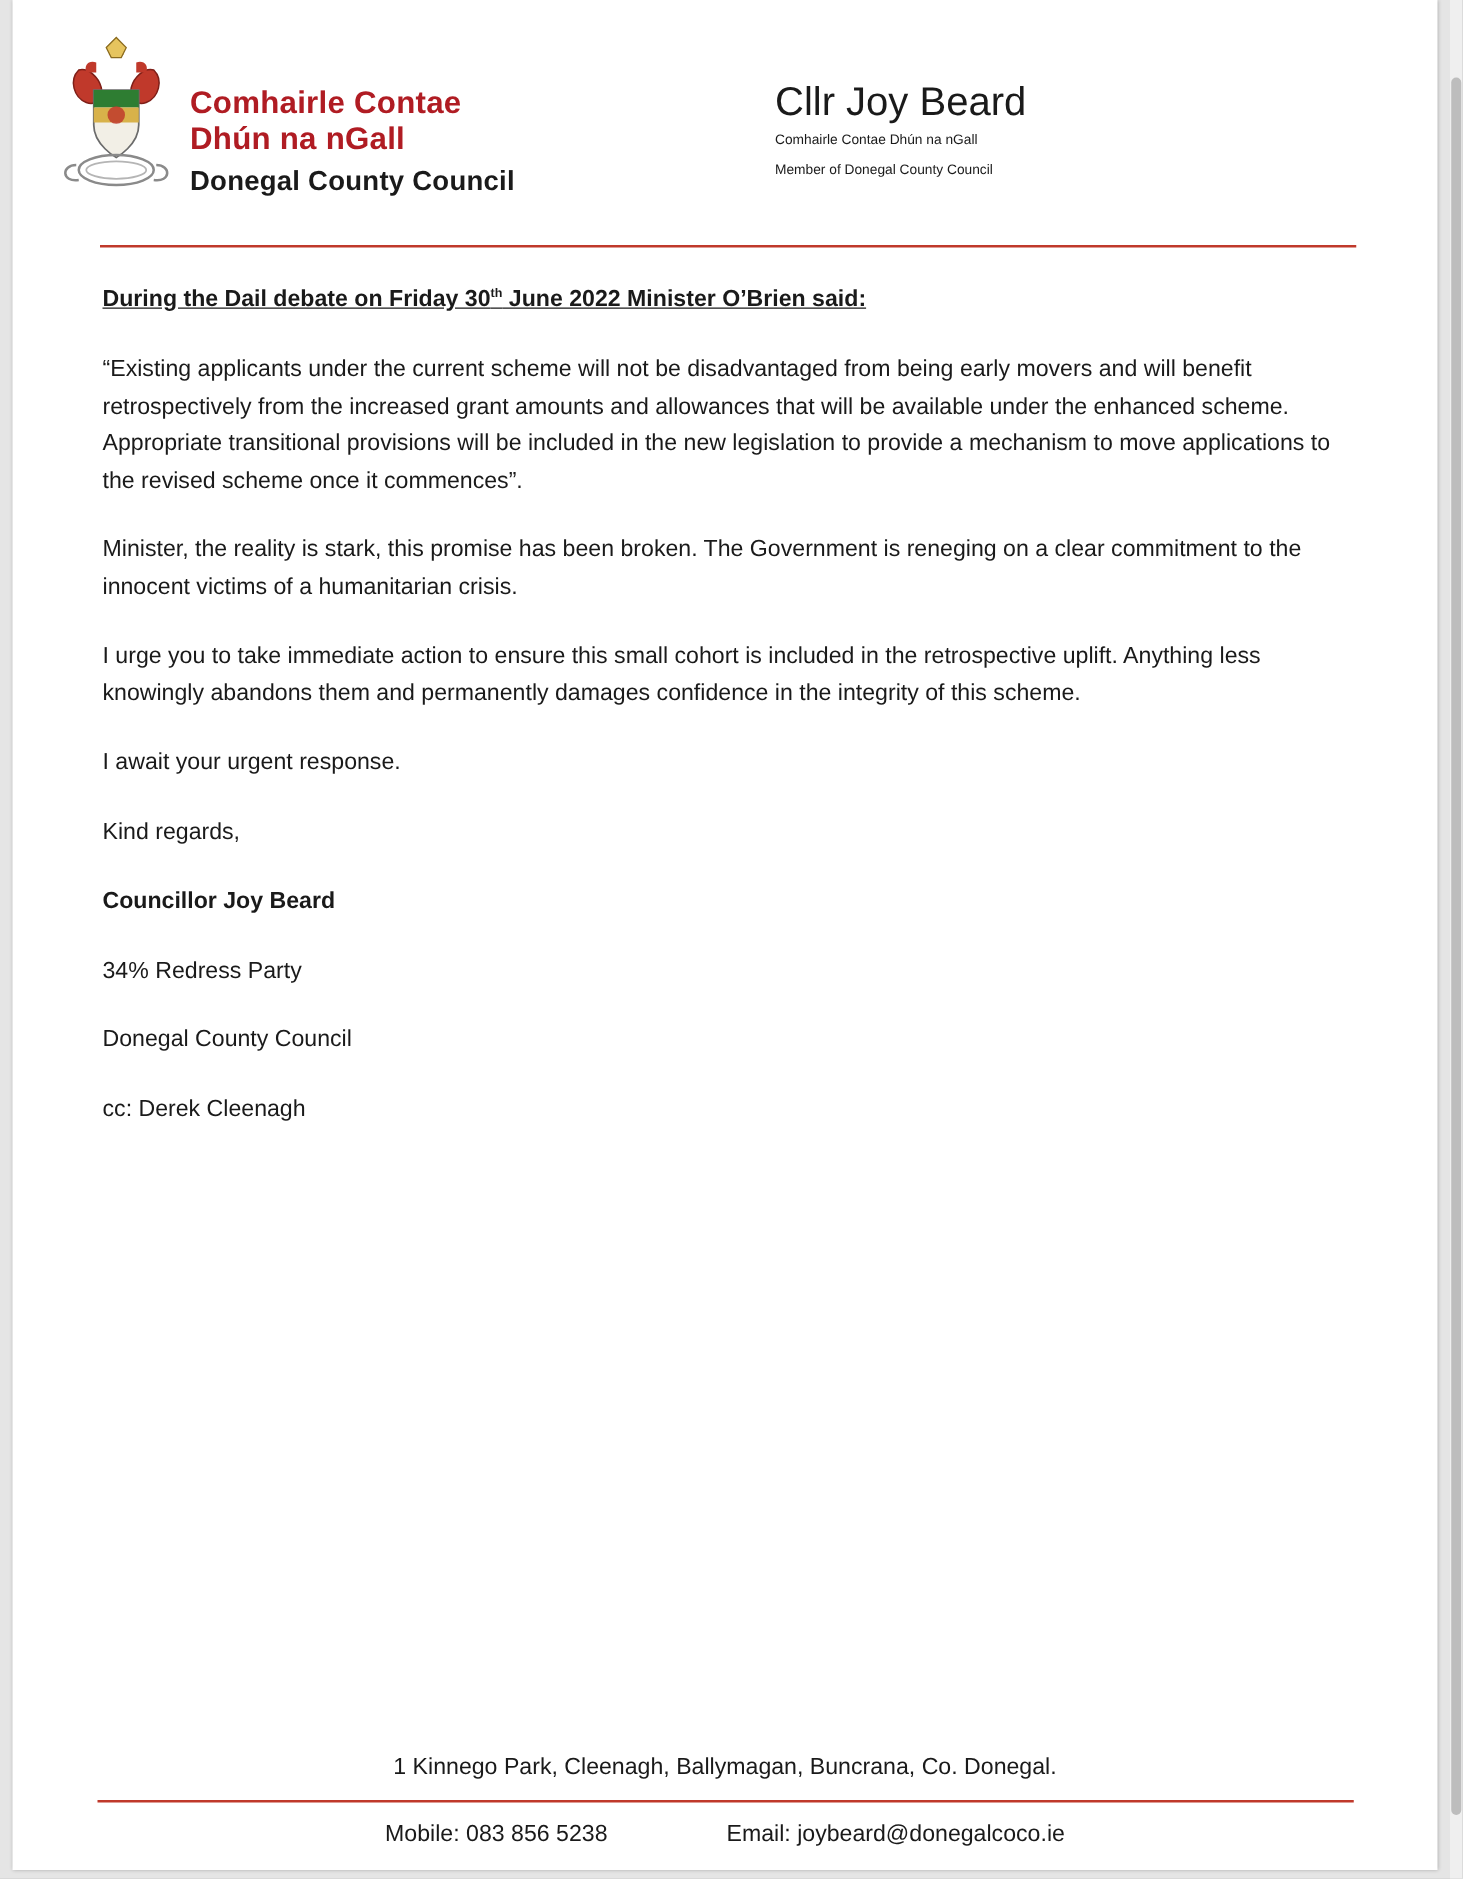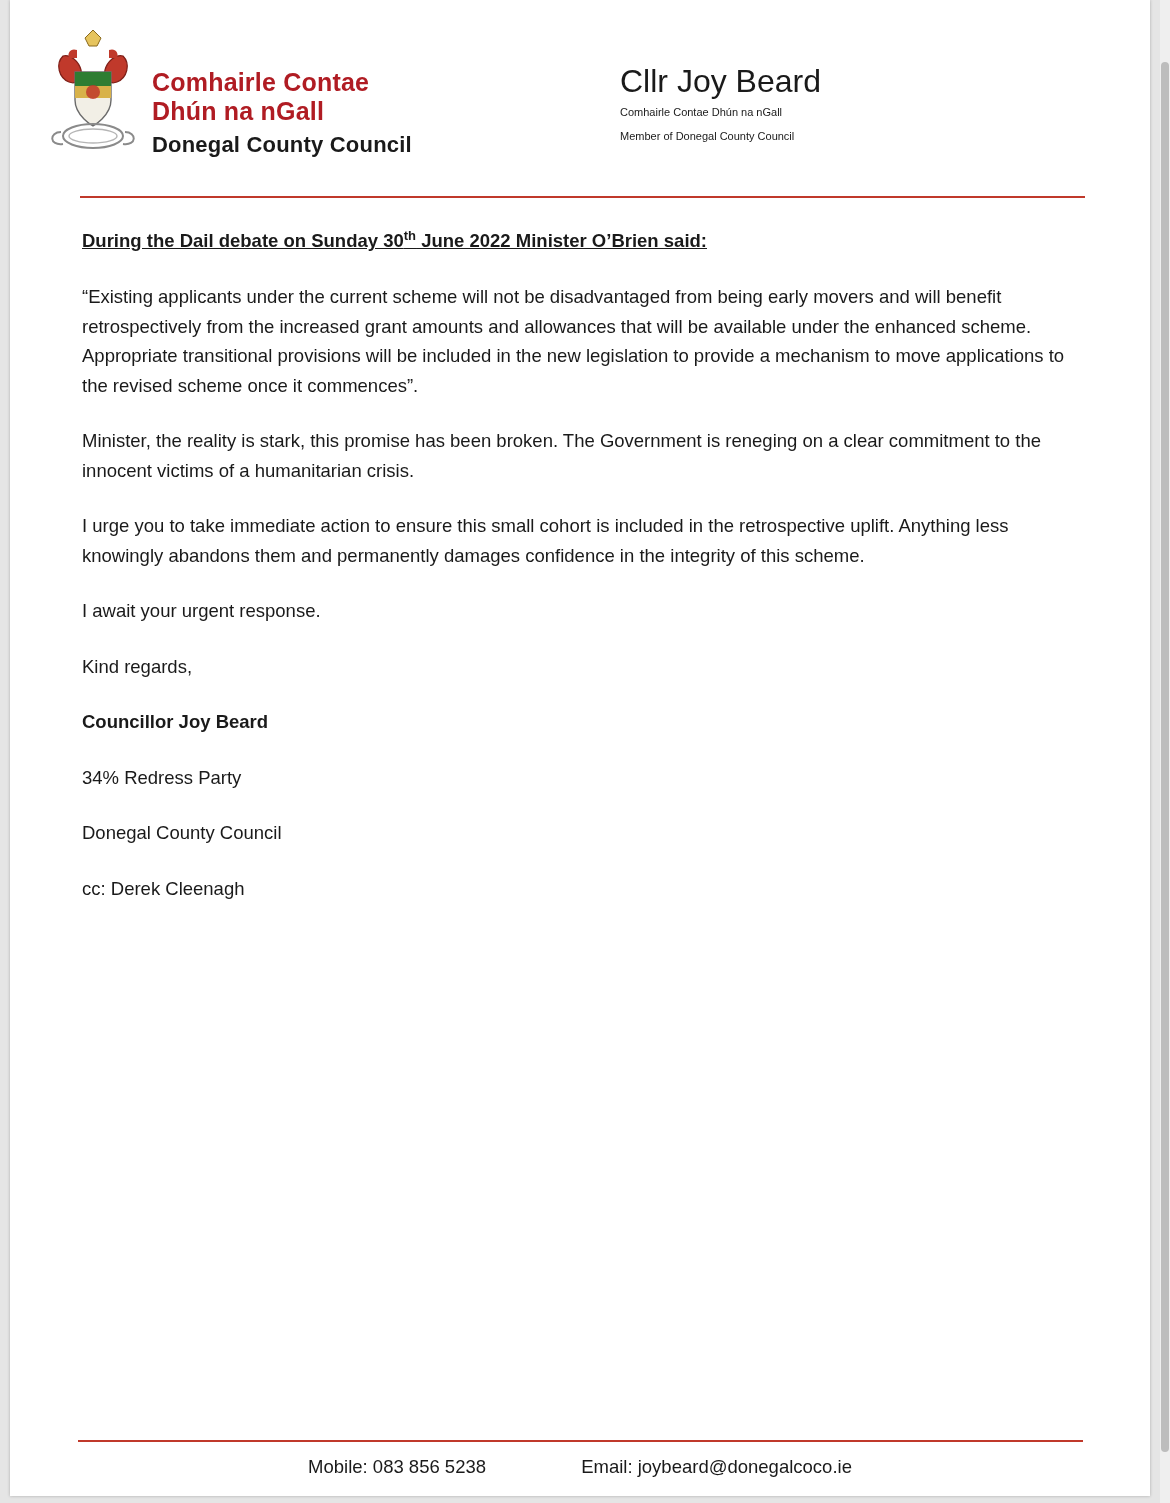--- a/index.html
+++ b/index.html
@@ -104,21 +104,21 @@
     top: 228px;
     width: 1010px;
     color: #1a1a1a;
   }
   .heading-line {
     font-size: 18.5px;
     font-weight: bold;
     text-decoration: underline;
     margin-bottom: 30px;
   }
-  .heading-line sup { font-size: 13px; }
+  .heading-line sup { font-size: 10px; }
   p.para {
     font-size: 18.5px;
     line-height: 29.5px;
     margin: 0 0 26px 0;
   }
   .bold { font-weight: bold; }
   .gap-extra { margin-bottom: 60px; }
 
   
   .footer {
@@ -187,36 +187,37 @@
         <div class="cllr-name">Cllr Joy Beard</div>
         <div class="cllr-sub">Comhairle Contae Dhún na nGall</div>
         <div class="cllr-sub">Member of Donegal County Council</div>
       </div>
 
       <div class="rule-top"></div>
     </div>
 
     <div class="body-wrap">
 
-      <div class="heading-line"><span>During the Dail debate on Sunday 30</span><sup>th</sup><span> June 2022 Minister O’Brien said:</span></div>
+      <div class="heading-line"><span>During the Dail debate on Friday 30</span><sup>th</sup><span> June 2022 Minister O’Brien said:</span></div>
 
       <p class="para">“Existing applicants under the current scheme will not be disadvantaged from being early movers and will benefit retrospectively from the increased grant amounts and allowances that will be available under the enhanced scheme. Appropriate transitional provisions will be included in the new legislation to provide a mechanism to move applications to the revised scheme once it commences”.</p>
       <p class="para">Minister, the reality is stark, this promise has been broken. The Government is reneging on a clear commitment to the innocent victims of a humanitarian crisis.</p>
       <p class="para">I urge you to take immediate action to ensure this small cohort is included in the retrospective uplift. Anything less knowingly abandons them and permanently damages confidence in the integrity of this scheme.</p>
       <p class="para">I await your urgent response.</p>
       <p class="para">Kind regards,</p>
 
       <p class="para bold">Councillor Joy Beard</p>
       <p class="para">34% Redress Party</p>
       <p class="para gap-extra">Donegal County Council</p>
 
       <p class="para">cc: Derek Cleenagh</p>
     </div>
 
     <div class="footer">
+      <div class="footer-address">1 Kinnego Park, Cleenagh, Ballymagan, Buncrana, Co. Donegal.</div>
       <div class="rule-bottom"></div>
       <div class="footer-contacts">
         <span class="mobile">Mobile:  083 856 5238</span>
         <span>Email: joybeard@donegalcoco.ie</span>
       </div>
     </div>
 
   </div>
 
   <div class="scrollbar-track">

